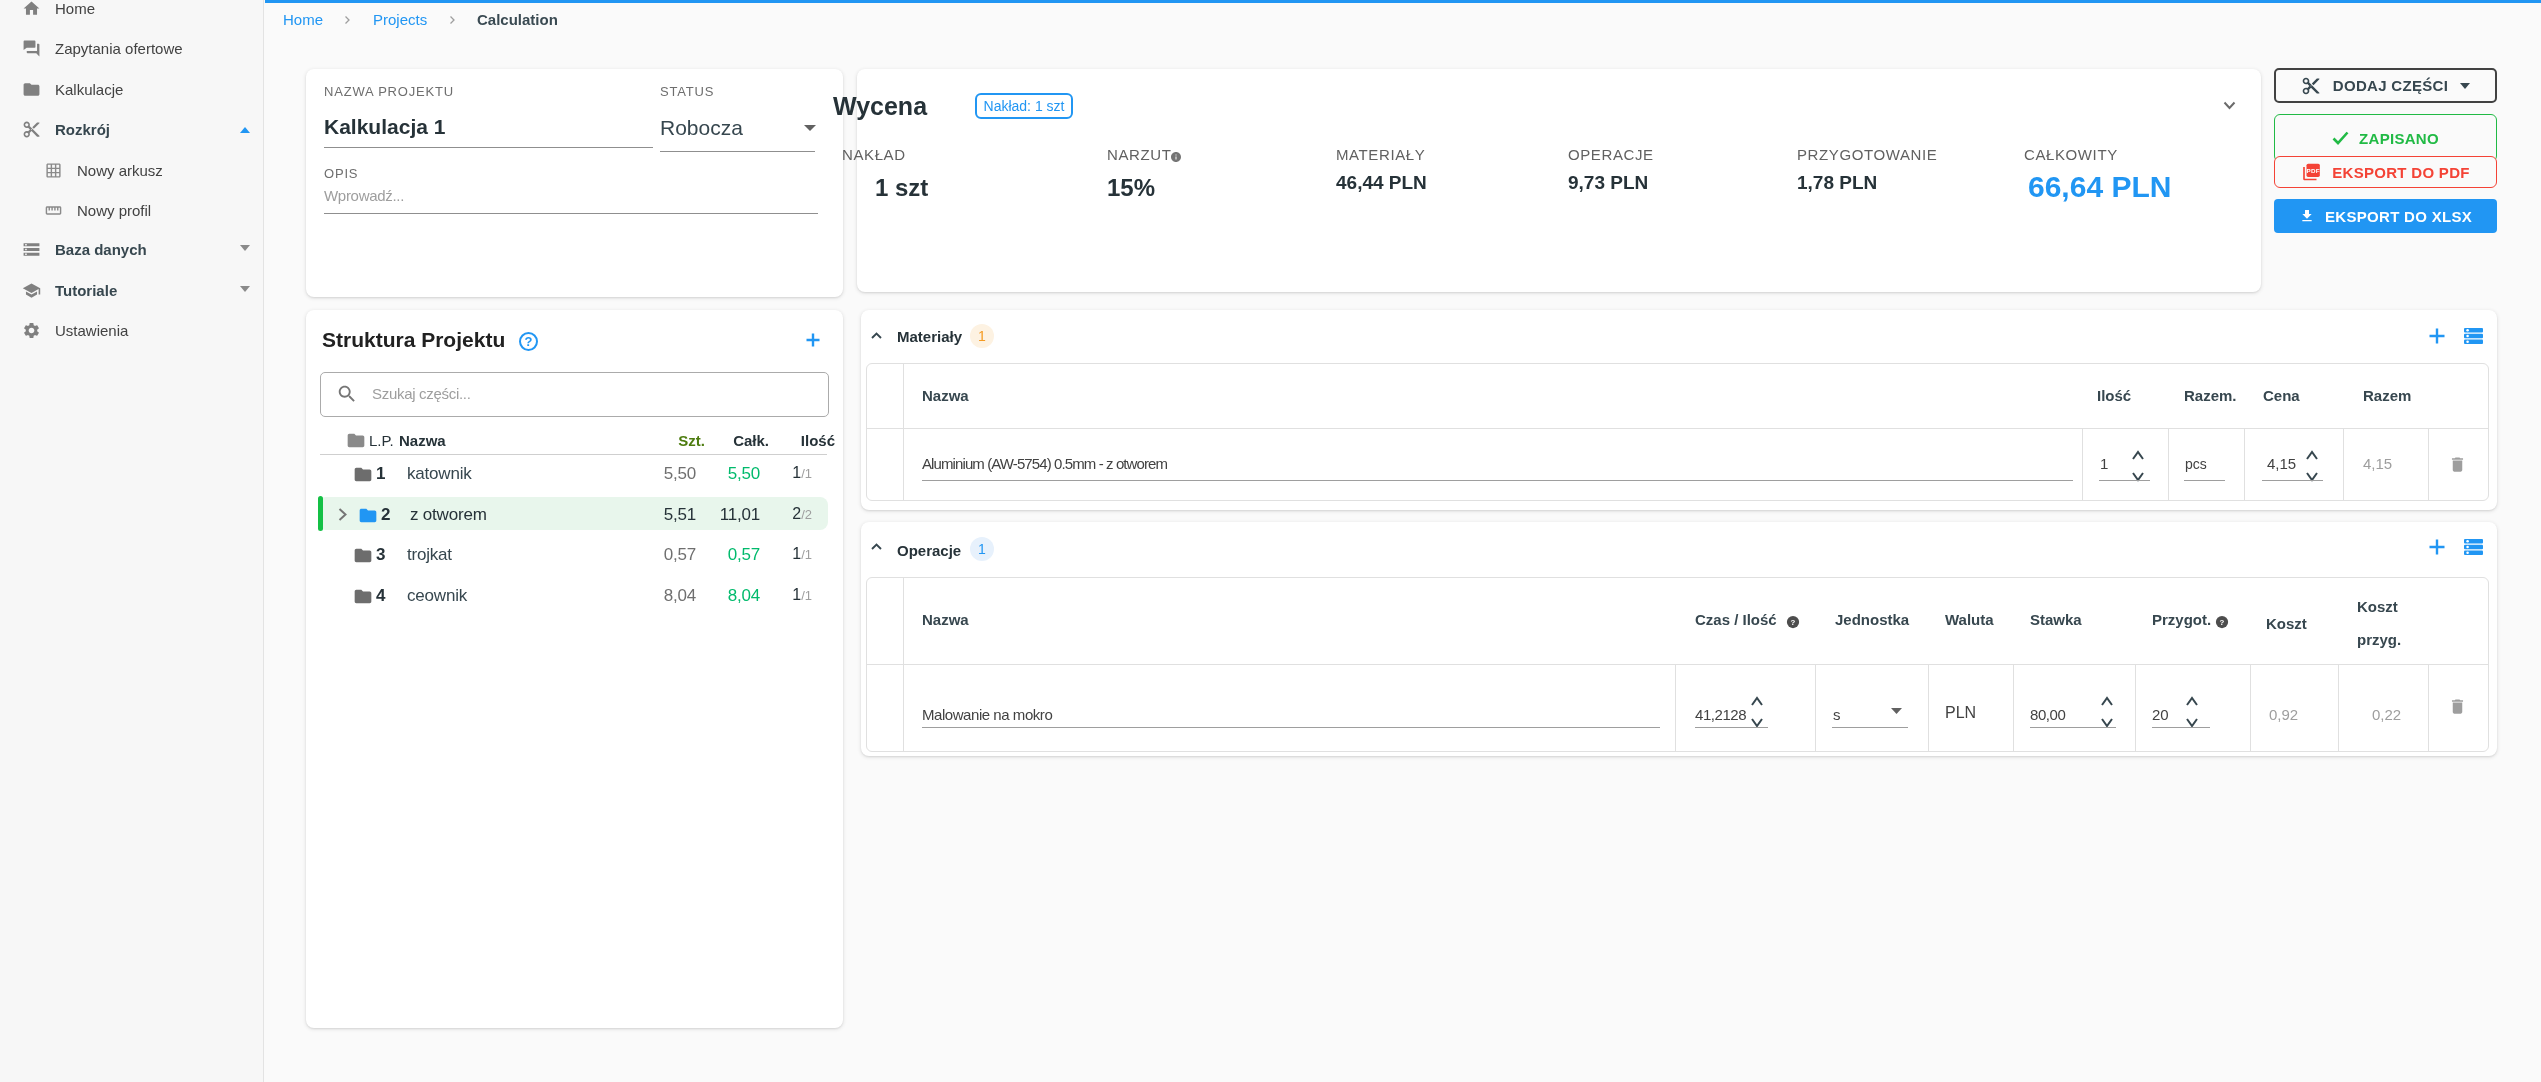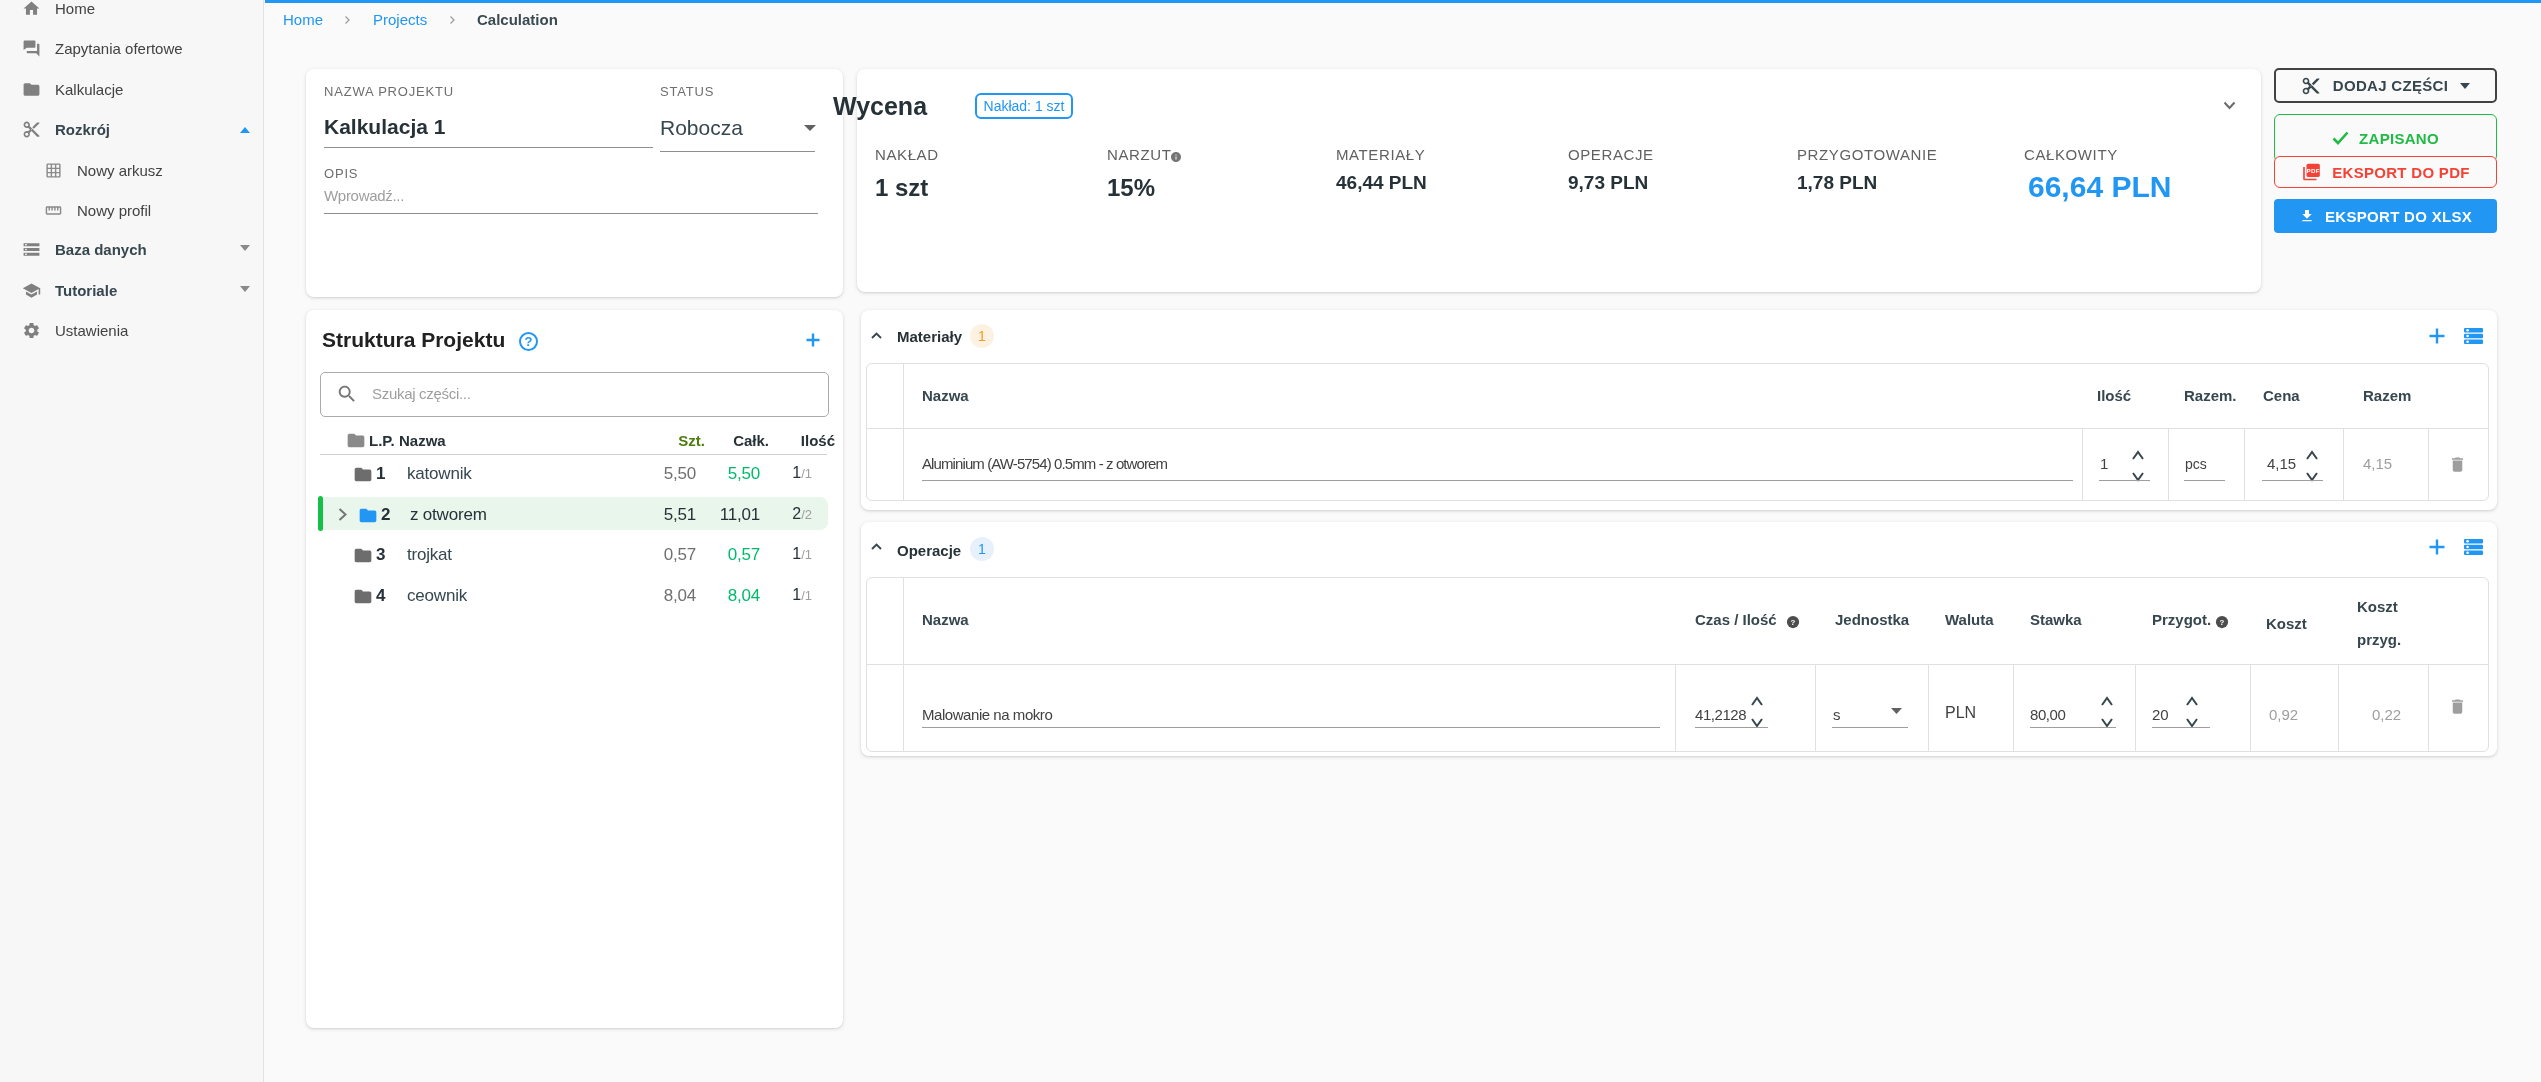--- a/index.html
+++ b/index.html
@@ -112,21 +112,21 @@
 <div class="txt" style="left:324px; top:187px; font-size:15px; letter-spacing:-0.3px; color:#9e9e9e;">Wprowadź...</div>
 <div class="uline" style="left:324px; top:213px; width:494px;"></div>
 
 <div class="card" style="left:857px; top:69px; width:1404px; height:223px;"></div>
 <div class="txt" style="left:833px; top:92px; font-size:25px; font-weight:bold; color:#263238;">Wycena</div>
 <div class="abs" style="left:975px; top:93px; width:98px; height:26px; border:2px solid #2196f3; border-radius:6px;
   display:flex; align-items:center; justify-content:center; font-size:14px; color:#2196f3;">Nakład: 1 szt</div>
 <svg style="left:2223px; top:101px;" width="13" height="9" viewBox="0 0 13 9">
       <path d="M1.5 1.5l5 5.5 5-5.5" fill="none" stroke="#6b6b6b" stroke-width="2"></path>
     </svg>
-<div class="wlbl" style="left:875px; top:146px;">NAKŁAD</div>
+<div class="wlbl" style="left:842px; top:146px;">NAKŁAD</div>
 <div class="wlbl" style="left:1107px; top:146px;">NARZUT</div>
 <svg style="left:1170px; top:151px;" width="12" height="12" viewBox="0 0 24 24">
       <path fill="#757575" d="M12 2C6.48 2 2 6.48 2 12s4.48 10 10 10 10-4.48 10-10S17.52 2 12 2zm1 15h-2v-6h2v6zm0-8h-2V7h2v2z"></path>
     </svg>
 <div class="wlbl" style="left:1336px; top:146px;">MATERIAŁY</div>
 <div class="wlbl" style="left:1568px; top:146px;">OPERACJE</div>
 <div class="wlbl" style="left:1797px; top:146px;">PRZYGOTOWANIE</div>
 <div class="wlbl" style="left:2024px; top:146px;">CAŁKOWITY</div>
 <div class="txt" style="left:875px; top:174px; font-size:24px; font-weight:bold; color:#263238;">1 szt</div>
 <div class="txt" style="left:1107px; top:174px; font-size:24px; font-weight:bold; color:#263238;">15%</div>
@@ -175,21 +175,21 @@
 
 <div class="abs" style="left:320px; top:372px; width:509px; height:45px; background:#fff; border:1px solid #ababab; border-radius:5px;"></div>
 <svg style="left:336px; top:383px;" width="22" height="22" viewBox="0 0 24 24">
       <path fill="#757575" d="M15.5 14h-.79l-.28-.27C15.41 12.59 16 11.11 16 9.5 16 5.91 13.09 3 9.5 3S3 5.91 3 9.5 5.91 16 9.5 16c1.61 0 3.09-.59 4.23-1.57l.27.28v.79l5 4.99L20.49 19l-4.99-5zm-6 0C7.01 14 5 11.99 5 9.5S7.01 5 9.5 5 14 7.01 14 9.5 11.99 14 9.5 14z"></path>
     </svg>
 <div class="txt" style="left:372px; top:385px; font-size:15px; letter-spacing:-0.3px; color:#9e9e9e;">Szukaj części...</div>
 
 <svg style="left:346px; top:432px;" width="20" height="17" viewBox="0 0 24 20">
       <path fill="#8a8a8a" d="M10 2H4c-1.1 0-1.99.9-1.99 2L2 16c0 1.1.9 2 2 2h16c1.1 0 2-.9 2-2V6c0-1.1-.9-2-2-2h-8l-2-2z"></path>
     </svg>
-<div class="txt" style="left:369px; top:432px; font-size:15px; font-weight:bold; color:#263238;">L.P.</div>
+<div class="txt" style="left:369px; top:432px; font-size:15px; font-weight:normal; color:#263238;">L.P.</div>
 <div class="txt" style="left:399px; top:432px; font-size:15px; font-weight:bold; color:#263238;">Nazwa</div>
 <div class="txt r" style="left:645px; top:432px; width:60px; font-size:15px; font-weight:bold; color:#4d7c0f;">Szt.</div>
 <div class="txt r" style="left:709px; top:432px; width:60px; font-size:15px; font-weight:bold; color:#263238;">Całk.</div>
 <div class="txt r" style="left:775px; top:432px; width:60px; font-size:15px; font-weight:bold; color:#263238;">Ilość</div>
 <div class="gline" style="left:320px; top:454px; width:507px; height:1px; background:#cfcfcf;"></div>
 
 <svg style="left:353px; top:466px;" width="20" height="17" viewBox="0 0 24 20">
       <path fill="#6d6d6d" d="M10 2H4c-1.1 0-1.99.9-1.99 2L2 16c0 1.1.9 2 2 2h16c1.1 0 2-.9 2-2V6c0-1.1-.9-2-2-2h-8l-2-2z"></path>
     </svg>
 <div class="txt" style="left:376px; top:464px; font-size:17px; font-weight:bold; color:#263238;">1</div>

